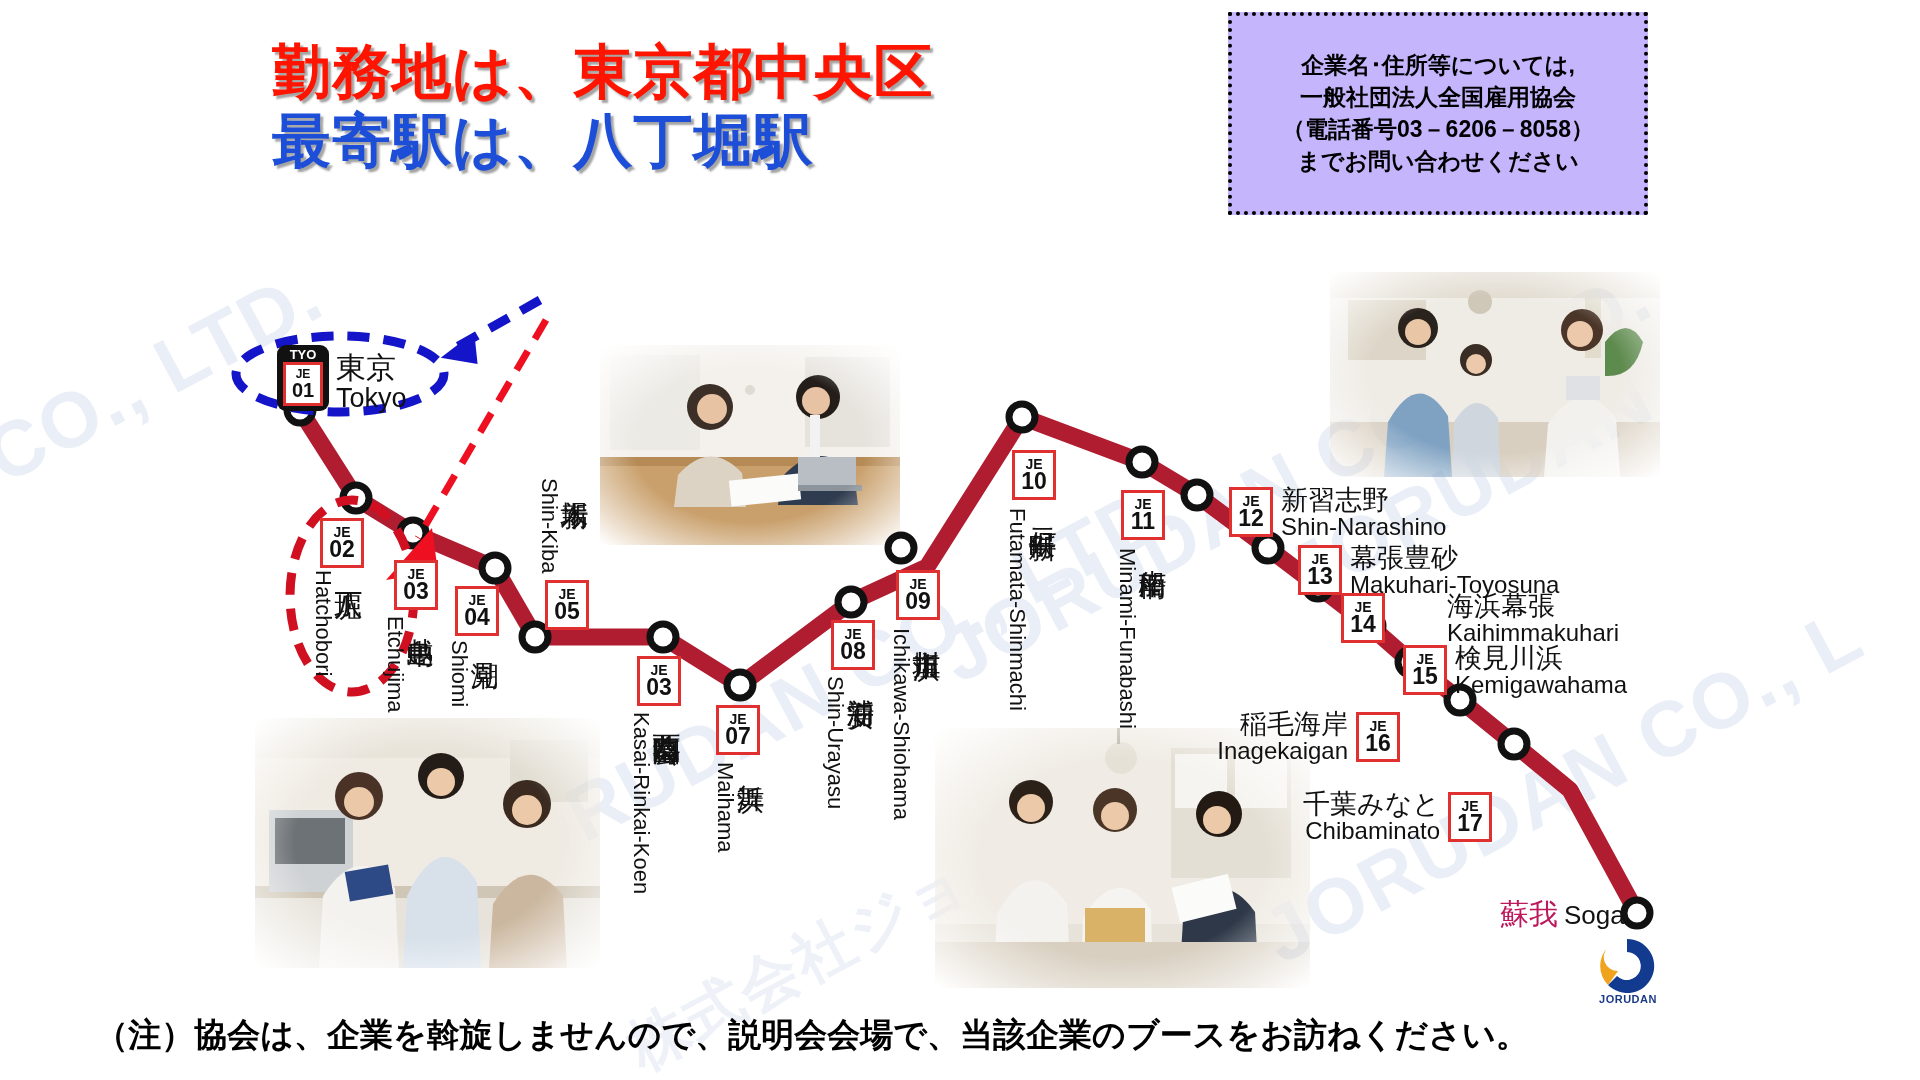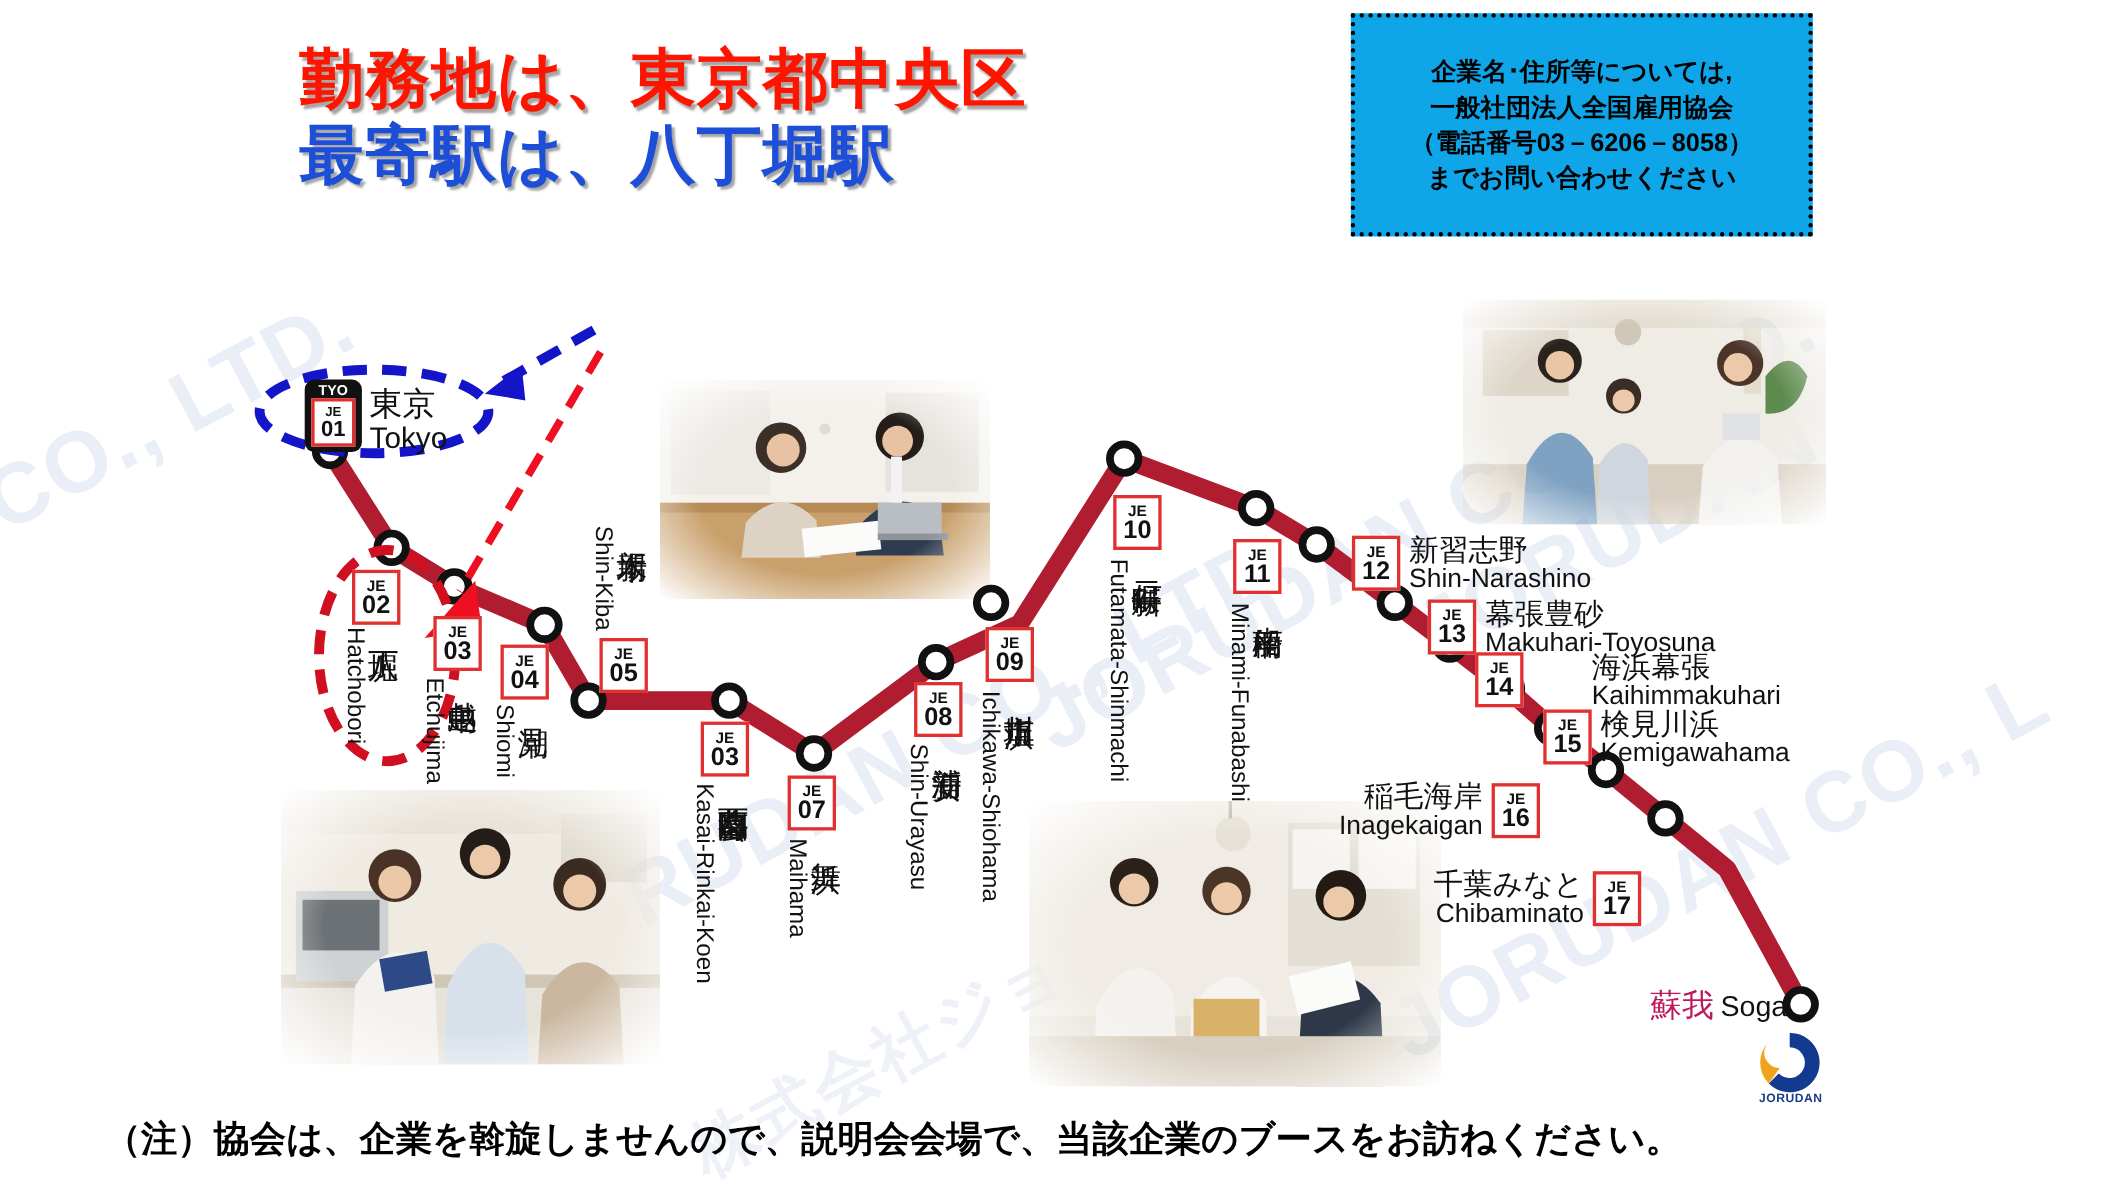--- a/index.html
+++ b/index.html
@@ -37,21 +37,21 @@
     border:6px solid #1414c8;background:#fff;box-sizing:border-box;
     display:flex;align-items:center;justify-content:center;
   }
   .callout span{
     font-weight:700;font-size:40px;color:#111;letter-spacing:1px;white-space:nowrap;
   }
 
   
   .infobox{
     position:absolute;left:1228px;top:12px;width:420px;height:203px;
-    background:#0ea5e9;border:4px dotted #000;box-sizing:border-box;
+    background:#c4b5fd;border:4px dotted #000;box-sizing:border-box;
     display:flex;flex-direction:column;align-items:center;justify-content:center;
     gap:1px;
   }
   .infobox div{
     font-weight:700;font-size:23px;color:#000;white-space:nowrap;letter-spacing:0px;
   }
 
   
   .footer{
     position:absolute;left:0;top:1013px;width:1624px;text-align:center;

